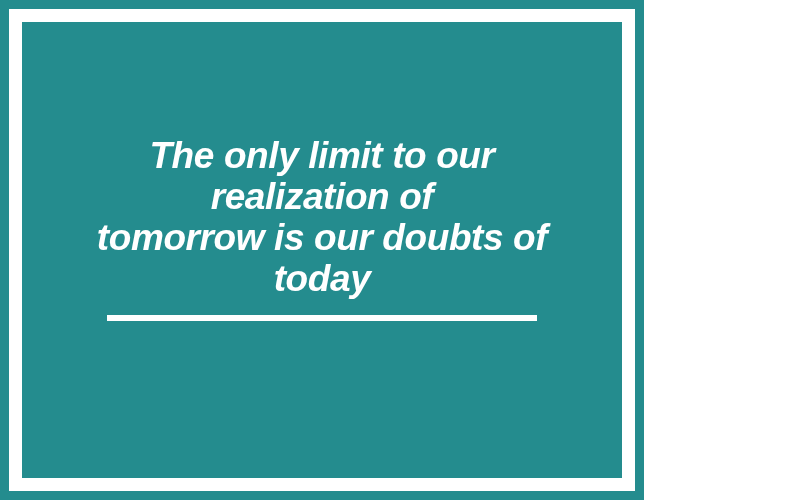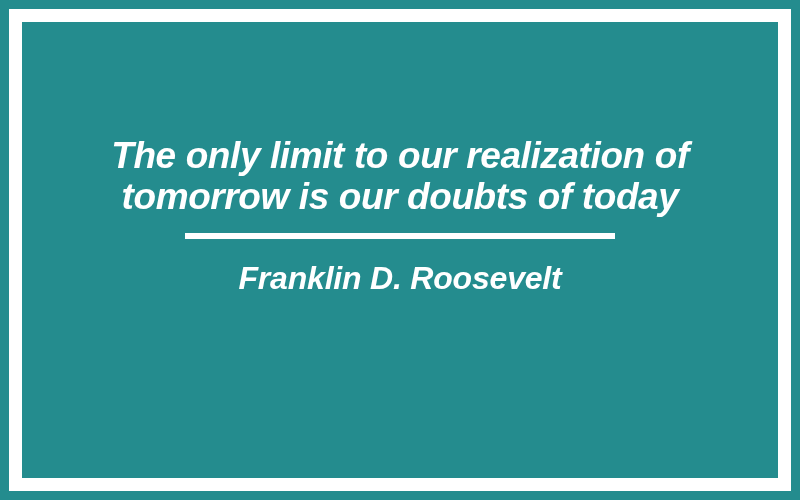--- a/index.html
+++ b/index.html
@@ -11,21 +11,21 @@
     width: 800px;
     height: 500px;
     overflow: hidden;
     font-family: "Liberation Sans", sans-serif;
     background: #ffffff;
   }
 
   
   .quote-card {
     position: relative;
-    width: 800px;
+    width: 644px;
     height: 500px;
     box-sizing: border-box;
     background: #248c8e;
     padding: 9px;
   }
 
   
   .card-frame {
     position: relative;
     width: 100%;
@@ -92,19 +92,18 @@
   <div class="card-frame">
     <div class="card-inner">
 
       <div class="quote-block">
 
         <p class="quote-text">The only limit to our realization of
 tomorrow is our doubts of today</p>
 
         <div class="quote-divider"></div>
 
-        <p class="quote-author">Franklin D. Roosevelt</p>
 
       </div>
 
     </div>
   </div>
 </div>
 
 </body></html>

